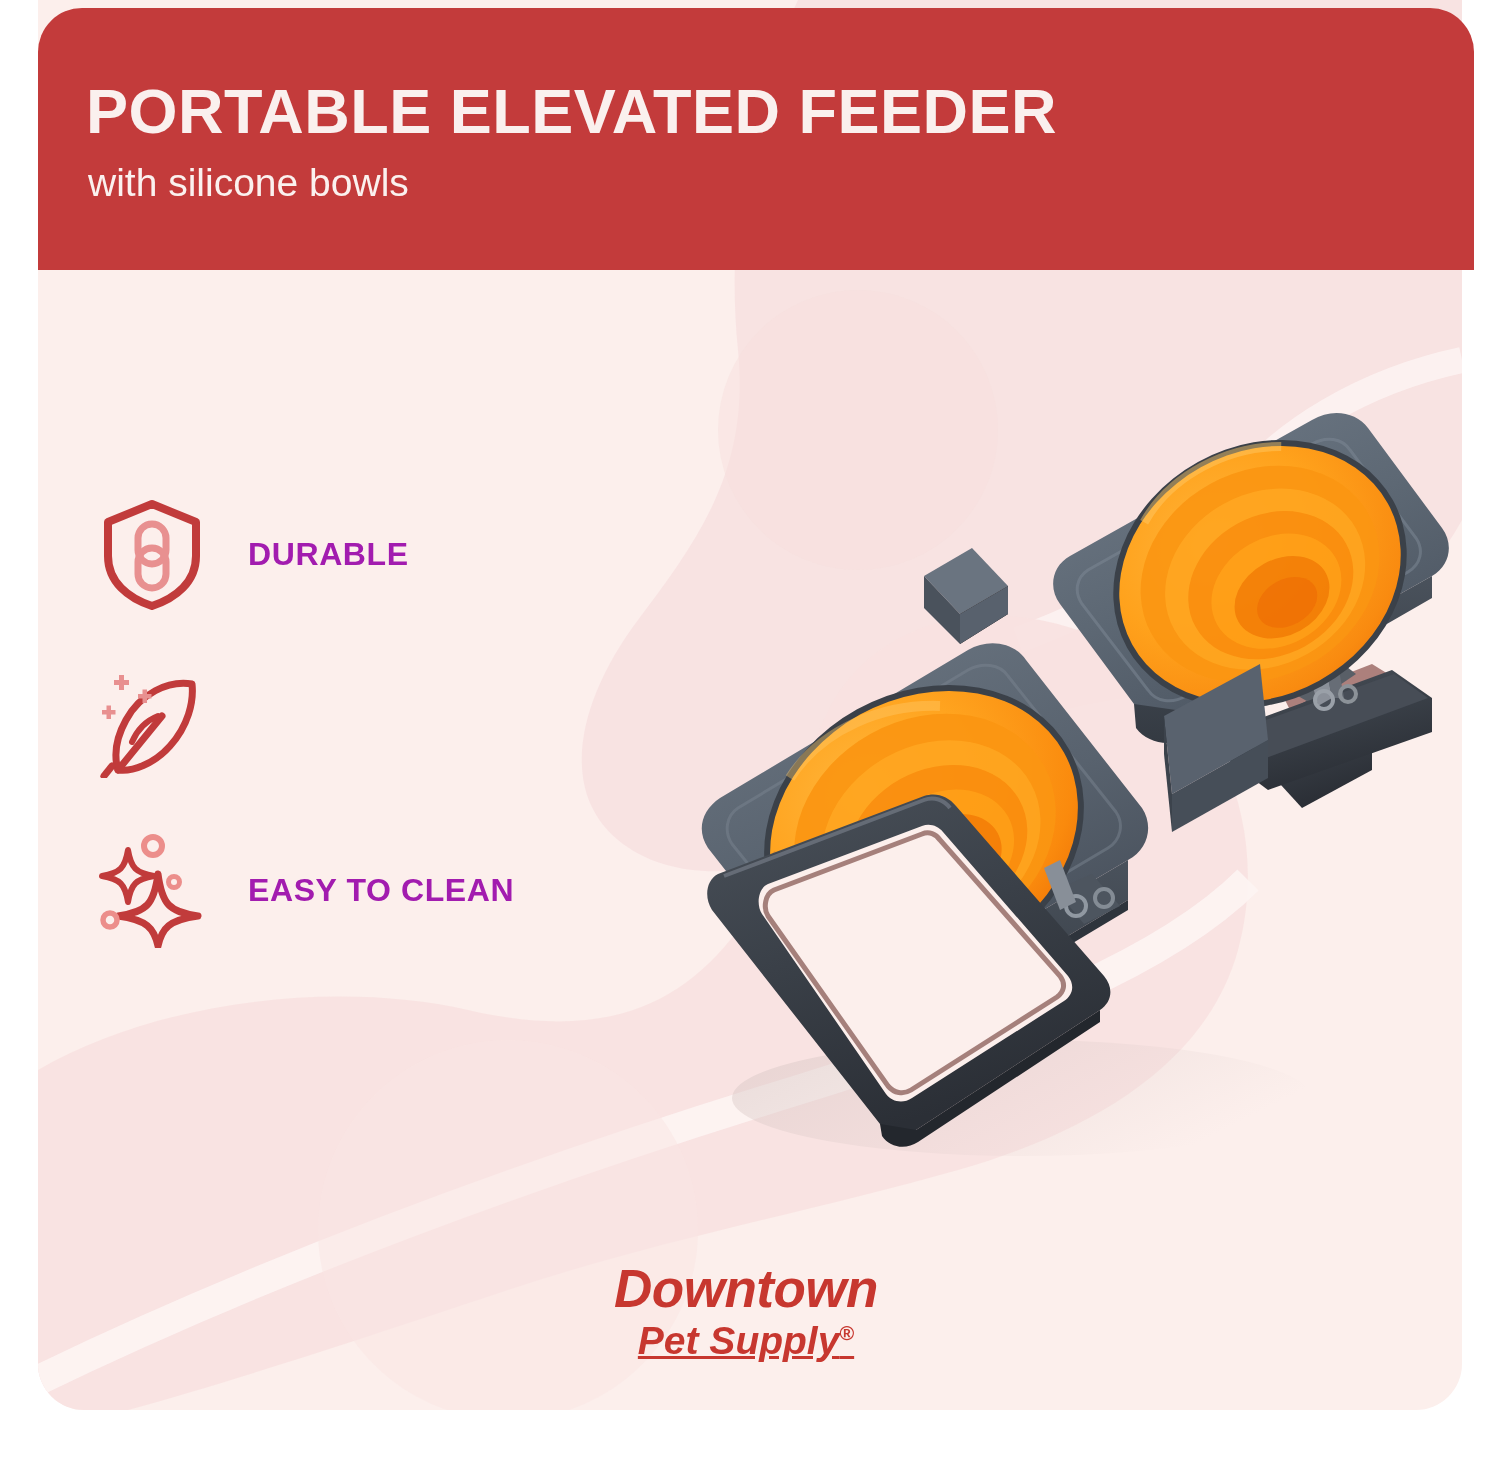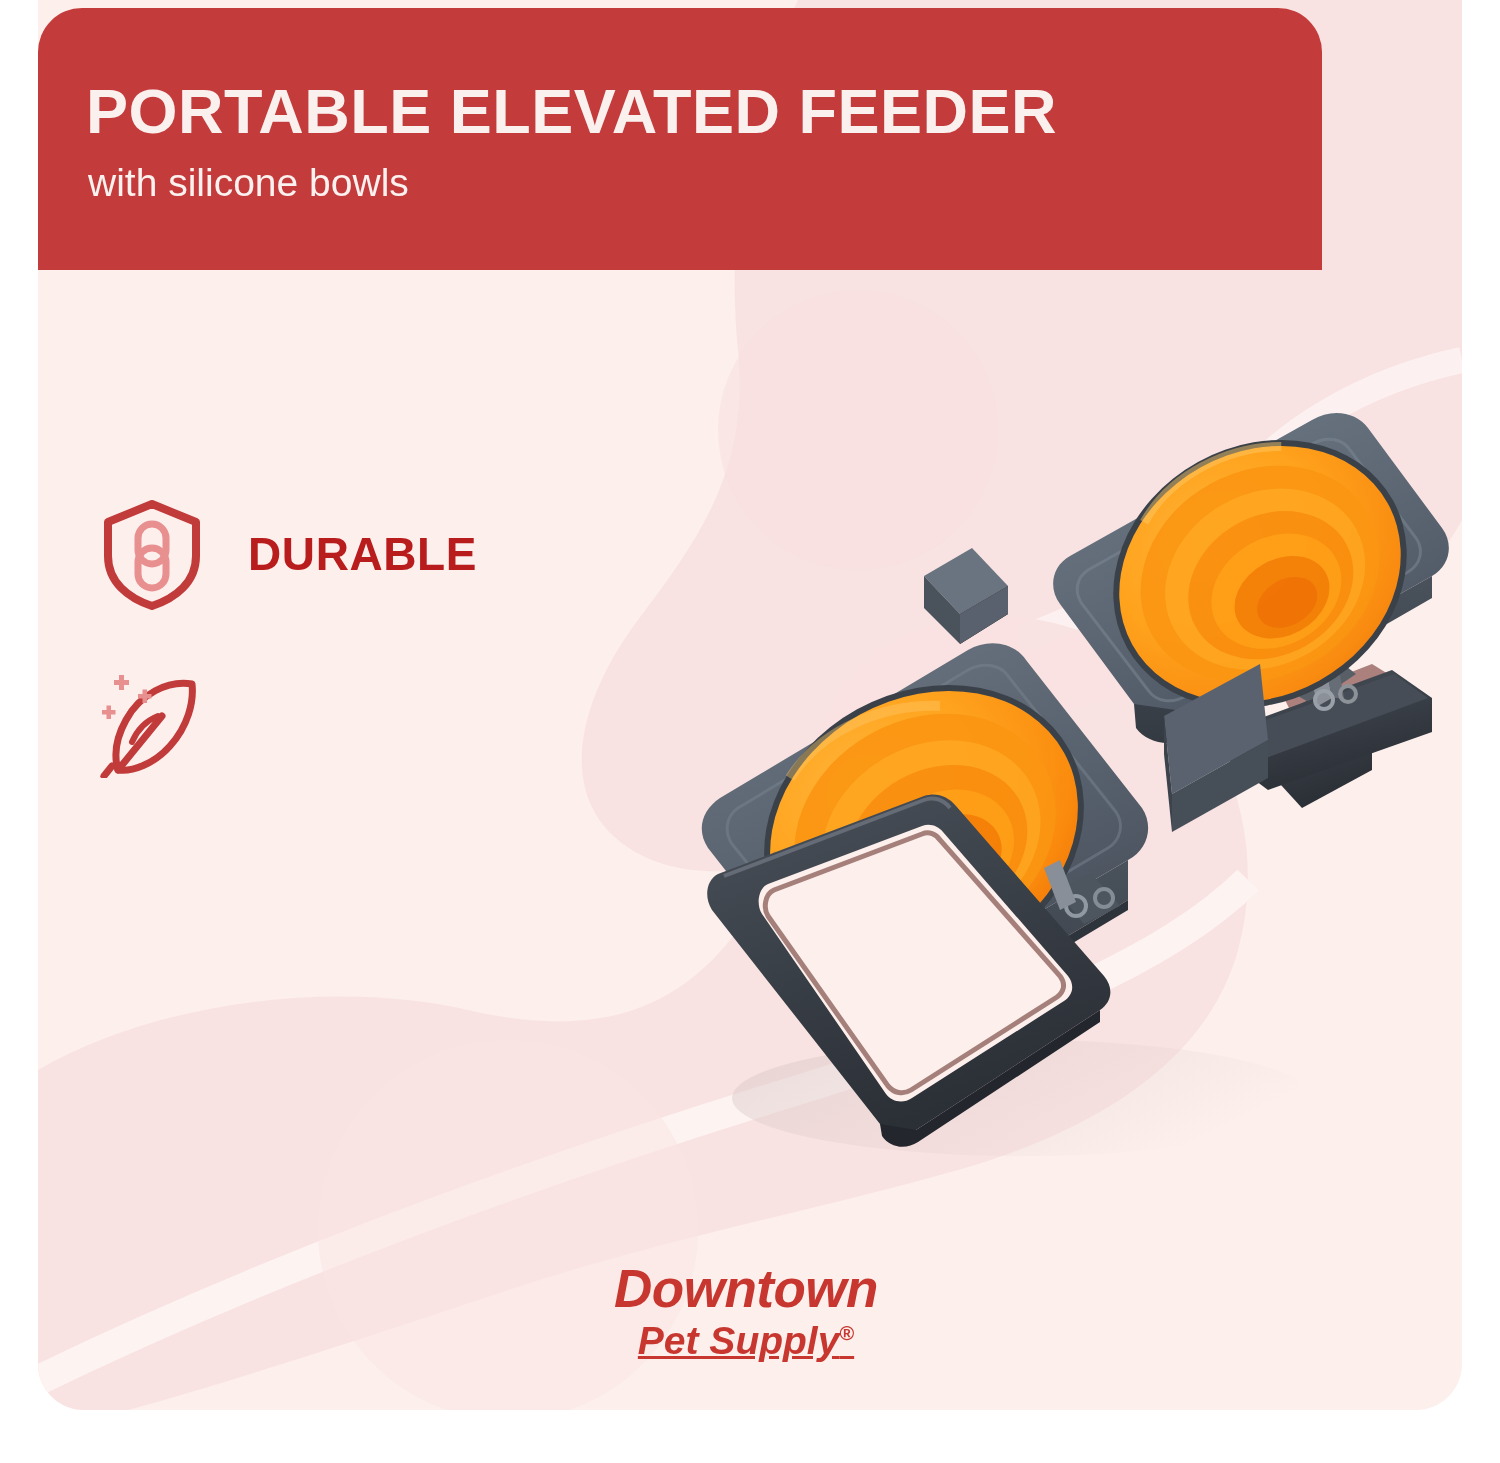--- a/index.html
+++ b/index.html
@@ -30,21 +30,21 @@
     border-radius: 0 0 46px 46px;
     overflow: hidden;
   }
   .bg-blobs { position:absolute; left:0; top:0; width:1424px; height:1410px; }
 
   
   .banner {
     position: absolute;
     left: 38px;
     top: 8px;
-    width: 1284px;
+    width: 1436px;
     height: 262px;
     background: #C33B3B;
     border-radius: 44px 44px 0 0;
     overflow: hidden;
   }
   .banner-title {
     position: absolute;
     left: 48px;
     top: 72px;
     font-size: 63px;
@@ -81,24 +81,24 @@
   .feature-icon {
     width: 112px;
     height: 112px;
     flex: 0 0 112px;
     display: flex;
     align-items: center;
     justify-content: center;
   }
   .feature-label {
     margin-left: 40px;
-    font-size: 46px;
+    font-size: 32px;
     font-weight: 700;
     letter-spacing: 0.6px;
-    color: #b91c1c;
+    color: #a21caf;
     white-space: nowrap;
   }
 
   
   .product {
     position: absolute;
     left: 672px;
     top: 398px;
     width: 800px;
     height: 790px;
@@ -194,20 +194,34 @@
           <g fill="#E89090">
             <path d="M16 14 h5 v-5 h5 v5 h5 v5 h-5 v5 h-5 v-5 h-5 z"></path>
             <path d="M40 28 h4.5 v-4.5 h4.5 v4.5 h4.5 v4.5 h-4.5 v4.5 h-4.5 v-4.5 h-4.5 z"></path>
             <path d="M4 44 h4.5 v-4.5 h4.5 v4.5 h4.5 v4.5 h-4.5 v4.5 h-4.5 v-4.5 h-4.5 z"></path>
           </g>
         </svg>
       </div>
     </div>
 
 
+    <div class="feature-row">
+      <div class="feature-icon">
+        <svg width="108" height="116" viewBox="0 0 108 116">
+          <path d="M30 18 C33 36 38 41 56 44 C38 47 33 52 30 70
+                   C27 52 22 47 4 44 C22 41 27 36 30 18 Z" fill="none" stroke="#C13B3B" stroke-width="6" stroke-linejoin="round"></path>
+          <path d="M60 42 C64 72 71 80 100 84 C71 88 64 96 60 114
+                   C56 96 49 88 20 84 C49 80 56 72 60 42 Z" fill="none" stroke="#C13B3B" stroke-width="7" stroke-linejoin="round"></path>
+          <circle cx="55" cy="14" r="9" fill="none" stroke="#EC8E8B" stroke-width="6"></circle>
+          <circle cx="76" cy="50" r="5.5" fill="none" stroke="#EC8E8B" stroke-width="5"></circle>
+          <circle cx="12" cy="88" r="7" fill="none" stroke="#EC8E8B" stroke-width="5.5"></circle>
+        </svg>
+      </div>
+      <div class="feature-label">EASY TO CLEAN</div>
+    </div>
   </div>
 
   <div class="product">
     <svg width="800" height="790" viewBox="0 0 800 790">
       <defs>
         <linearGradient id="grayTop" x1="0" y1="0" x2="0.6" y2="1">
           <stop offset="0%" stop-color="#707B88"></stop>
           <stop offset="55%" stop-color="#5D6874"></stop>
           <stop offset="100%" stop-color="#4C5561"></stop>
         </linearGradient>

